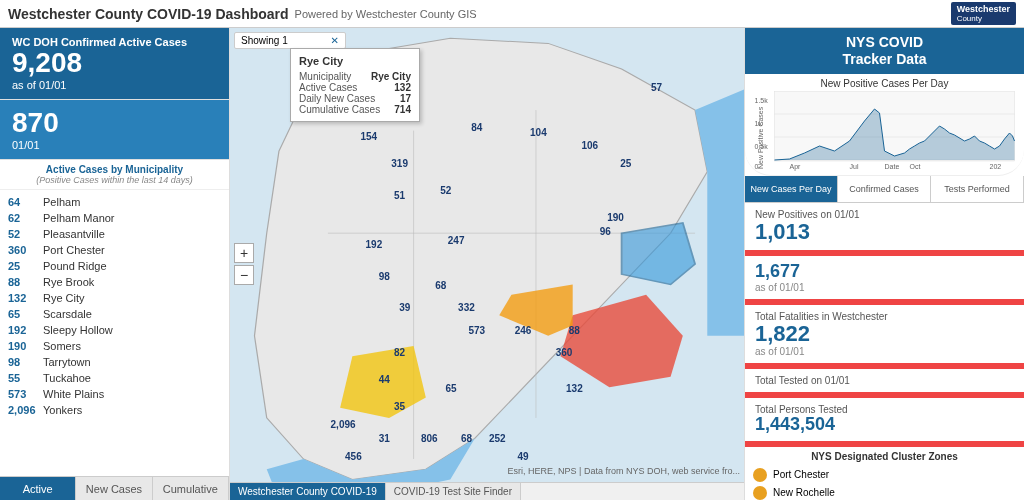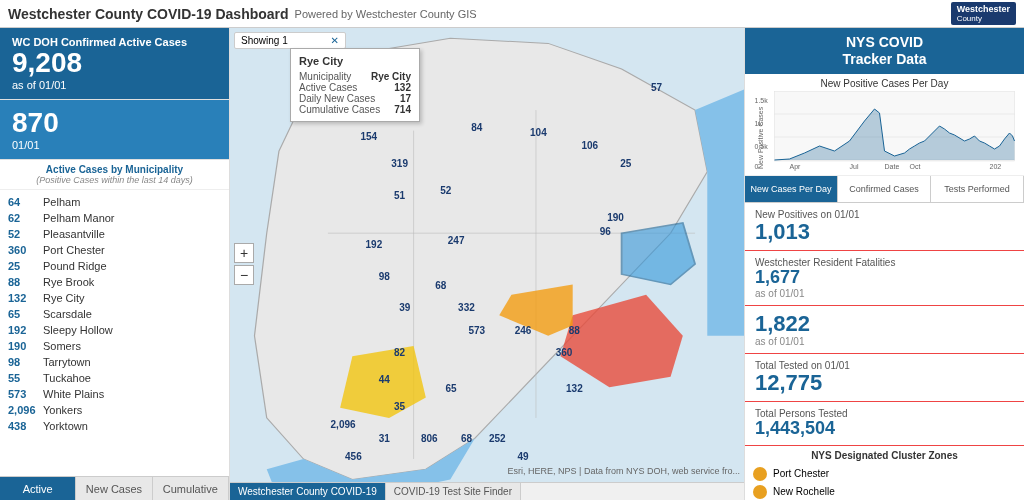--- a/index.html
+++ b/index.html
@@ -278,41 +278,42 @@
       color: white;
       padding: 6px 10px;
       font-size: 14px;
       font-weight: bold;
       text-align: center;
       line-height: 1.2;
     }
 
     .stat-row {
       padding: 6px 10px;
-      border-bottom: 1px solid #ef4444;
+      border-bottom: 6px solid #ef4444;
     }
     .stat-row-label {
       font-size: 10px;
       color: #555;
     }
     .stat-row-number {
       font-size: 22px;
       font-weight: bold;
       color: #1a6496;
       line-height: 1.1;
     }
     .stat-row-date {
       font-size: 10px;
       color: #888;
     }
 
     
     #chart-area {
       padding: 4px 8px;
       border-bottom: 1px solid #eee;
+      border-radius: 26px;
     }
     #chart-title {
       font-size: 10px;
       color: #333;
       text-align: center;
       margin-bottom: 2px;
     }
     #chart-svg-container {
       height: 80px;
     }
@@ -443,24 +444,20 @@
           <span class="muni-count">55</span>
           <span class="muni-name">Tuckahoe</span>
         </div>
         <div class="muni-item">
           <span class="muni-count">573</span>
           <span class="muni-name">White Plains</span>
         </div>
         <div class="muni-item">
           <span class="muni-count">2,096</span>
           <span class="muni-name">Yonkers</span>
-        </div>
-        <div class="muni-item">
-          <span class="muni-count">438</span>
-          <span class="muni-name">Yorktown</span>
         </div>
       </div>
     <div id="bottom-tabs">
     <div class="btab active">Active</div>
         <div class="btab">New Cases</div>
         <div class="btab">Cumulative</div>
       </div>
   </div>
 
   <div id="map-panel">
@@ -605,33 +602,32 @@
         <div class="ctab">Confirmed Cases</div>
         <div class="ctab">Tests Performed</div>
       </div>
 
     <div class="stat-row">
       <div class="stat-row-label">New Positives on 01/01</div>
       <div class="stat-row-number">1,013</div>
     </div>
 
     <div class="stat-row">
-      <div class="stat-row-label">Westchester Resident Fatalities</div>
       <div class="stat-row-number" style="font-size:18px;">1,677</div>
       <div class="stat-row-date">as of 01/01</div>
     </div>
 
     <div class="stat-row">
+      <div class="stat-row-label">Total Fatalities in Westchester</div>
       <div class="stat-row-number">1,822</div>
       <div class="stat-row-date">as of 01/01</div>
     </div>
 
     <div class="stat-row">
       <div class="stat-row-label">Total Tested on 01/01</div>
-      <div class="stat-row-number">12,775</div>
     </div>
 
     <div class="stat-row">
       <div class="stat-row-label">Total Persons Tested</div>
       <div class="stat-row-number" style="font-size:18px;">1,443,504</div>
     </div>
 
     <div id="cluster-section">
       <div id="cluster-title">NYS Designated Cluster Zones</div>
       <div id="cluster-list">

